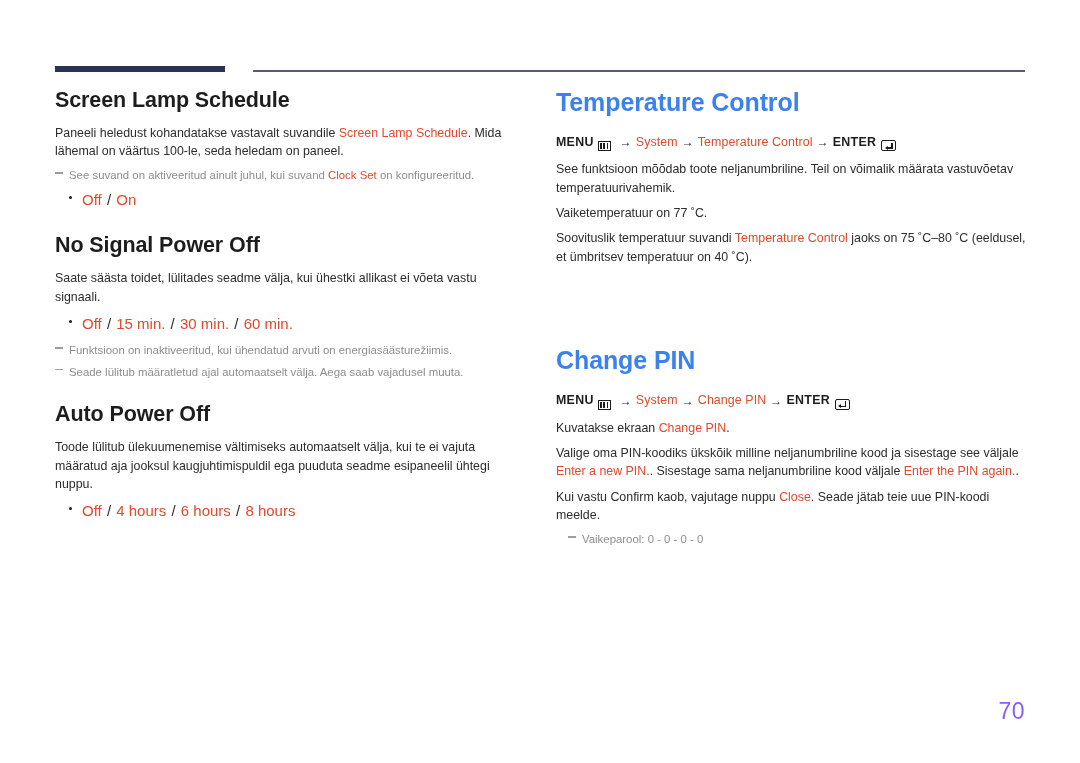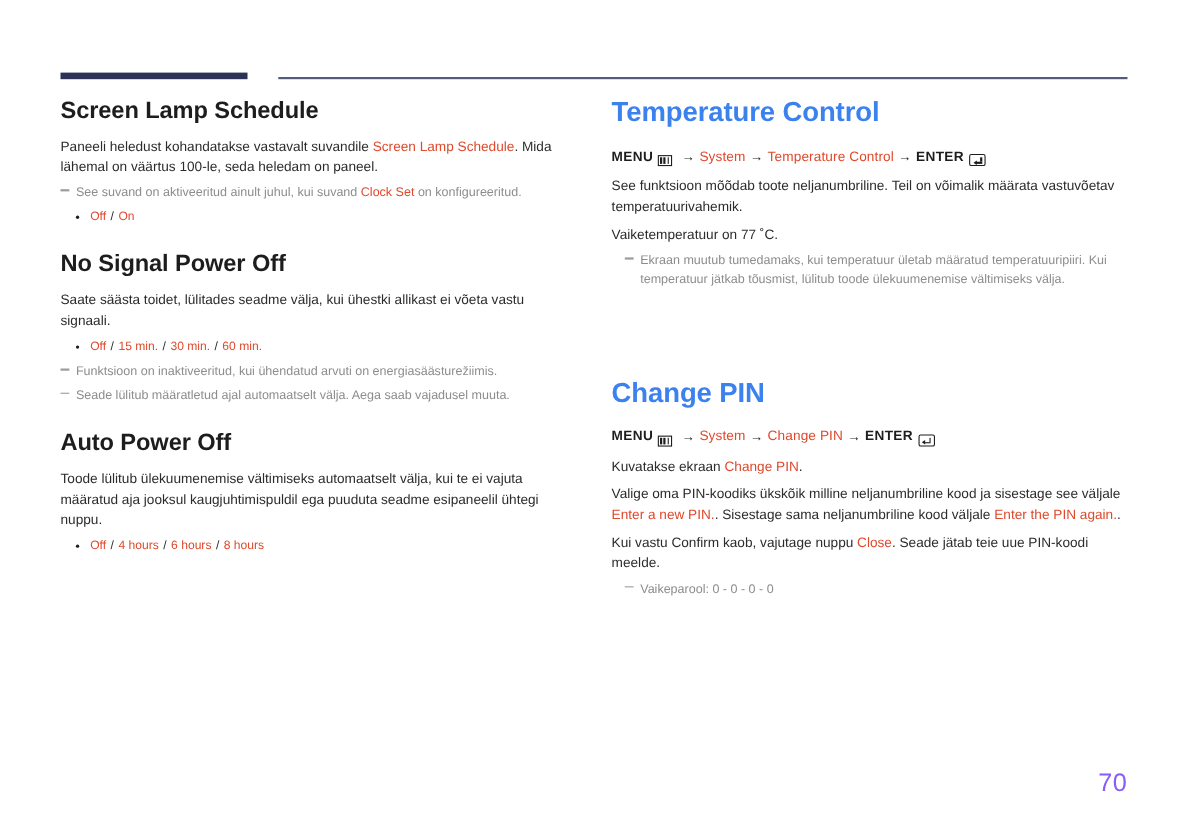--- a/index.html
+++ b/index.html
@@ -199,21 +199,21 @@
     height: 1.4px;
     background: #9c9c9c;
   }
   .note .accent { color: #e0492c; }
   .note-indent {
     margin-left: 12px;
   }
 
   
   .opt {
-    font-size: 11px;
+    font-size: 15px;
     line-height: 1.5;
     margin: 2px 0 7px 0;
     padding-left: 27px;
     position: relative;
     color: #e0492c;
   }
   .opt::before {
     content: "";
     position: absolute;
     left: 14px;
@@ -294,21 +294,21 @@
         <span class="lbl">ENTER</span>
         <span class="icon-enter">
             <span class="stem"></span>
             <span class="bar"></span>
             <span class="head"></span>
           </span>
       </p>
 
       <p class="body">See funktsioon mõõdab toote neljanumbriline. Teil on võimalik määrata vastuvõetav temperatuurivahemik.</p>
       <p class="body">Vaiketemperatuur on 77 ˚C.</p>
-      <p class="note note-indent">Ekraan muutub tumedamaks, kui temperatuur ületab määratud temperatuuripiiri. Kui temperatuur jätkab tõusmist, lülitub toode ülekuumenemise vältimiseks välja.</p>
+      <p class="body"><span>Soovituslik temperatuur suvandi </span><span class="accent">Temperature Control</span><span> jaoks on 75 ˚C–80 ˚C (eeldusel, et ümbritsev temperatuur on 40 ˚C).</span></p>
     </div>
 
     <div class="spacer-lg"></div>
 
     <div class="block">
       <h2 class="sec-title blue">Change PIN</h2>
 
       <p class="menu-path">
         <span class="lbl">MENU</span>
         <span class="icon-menu">

